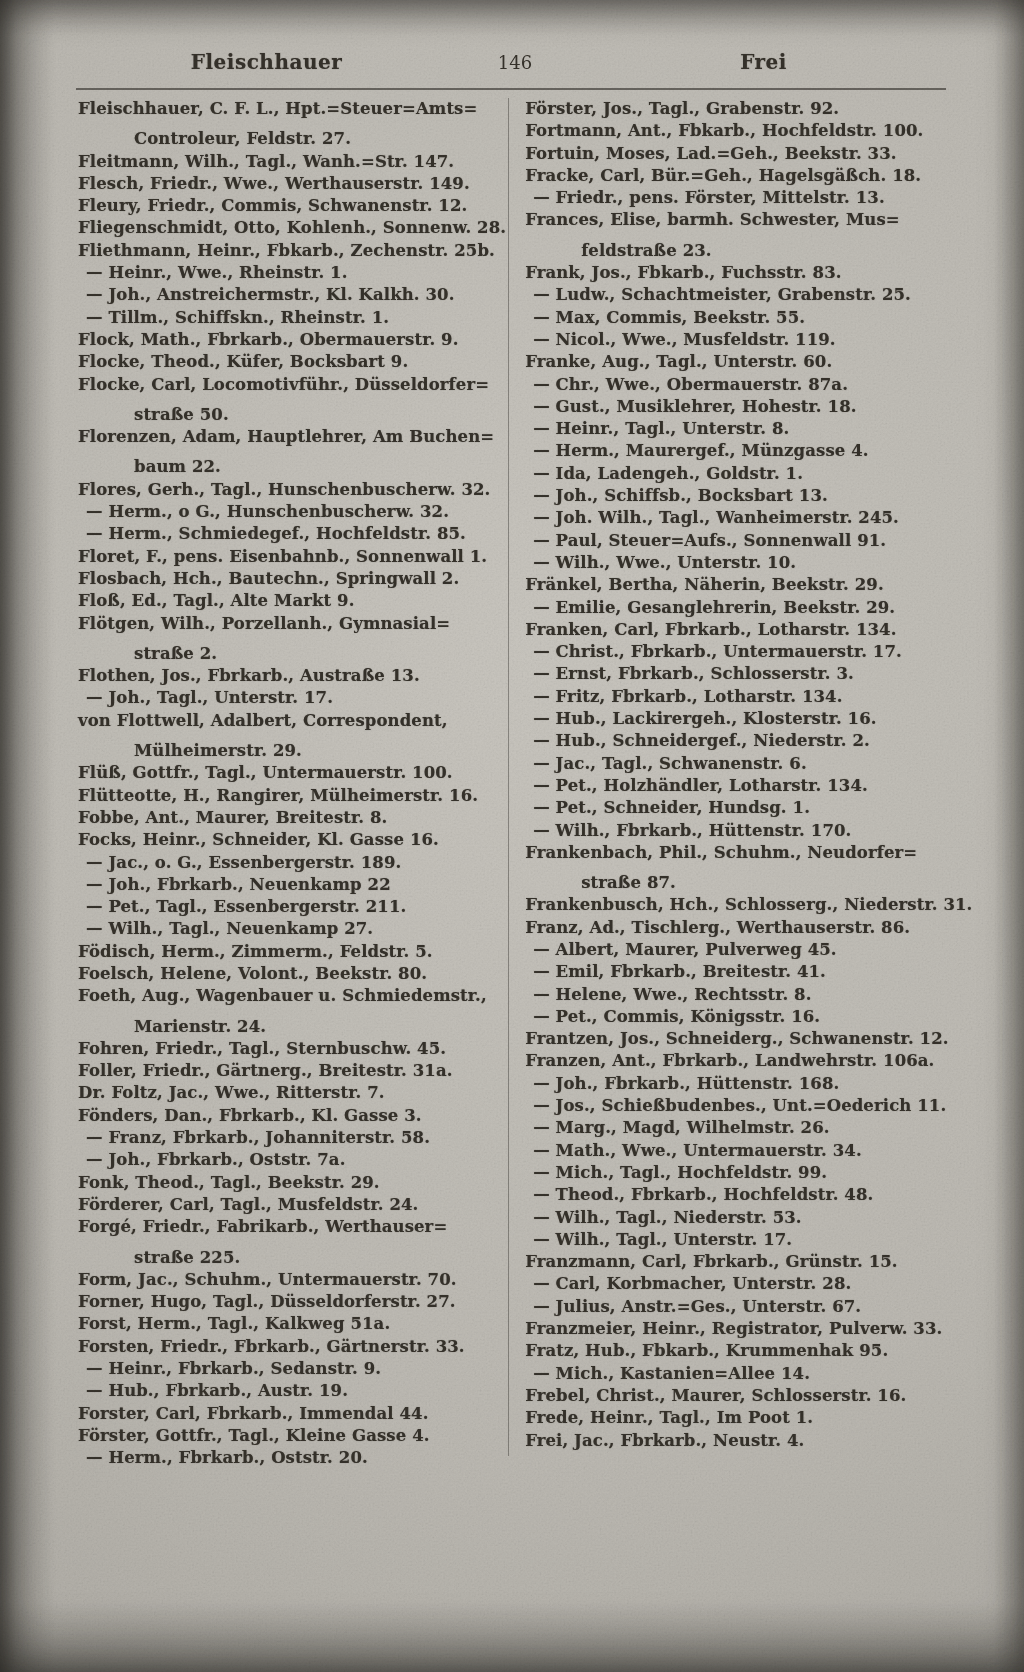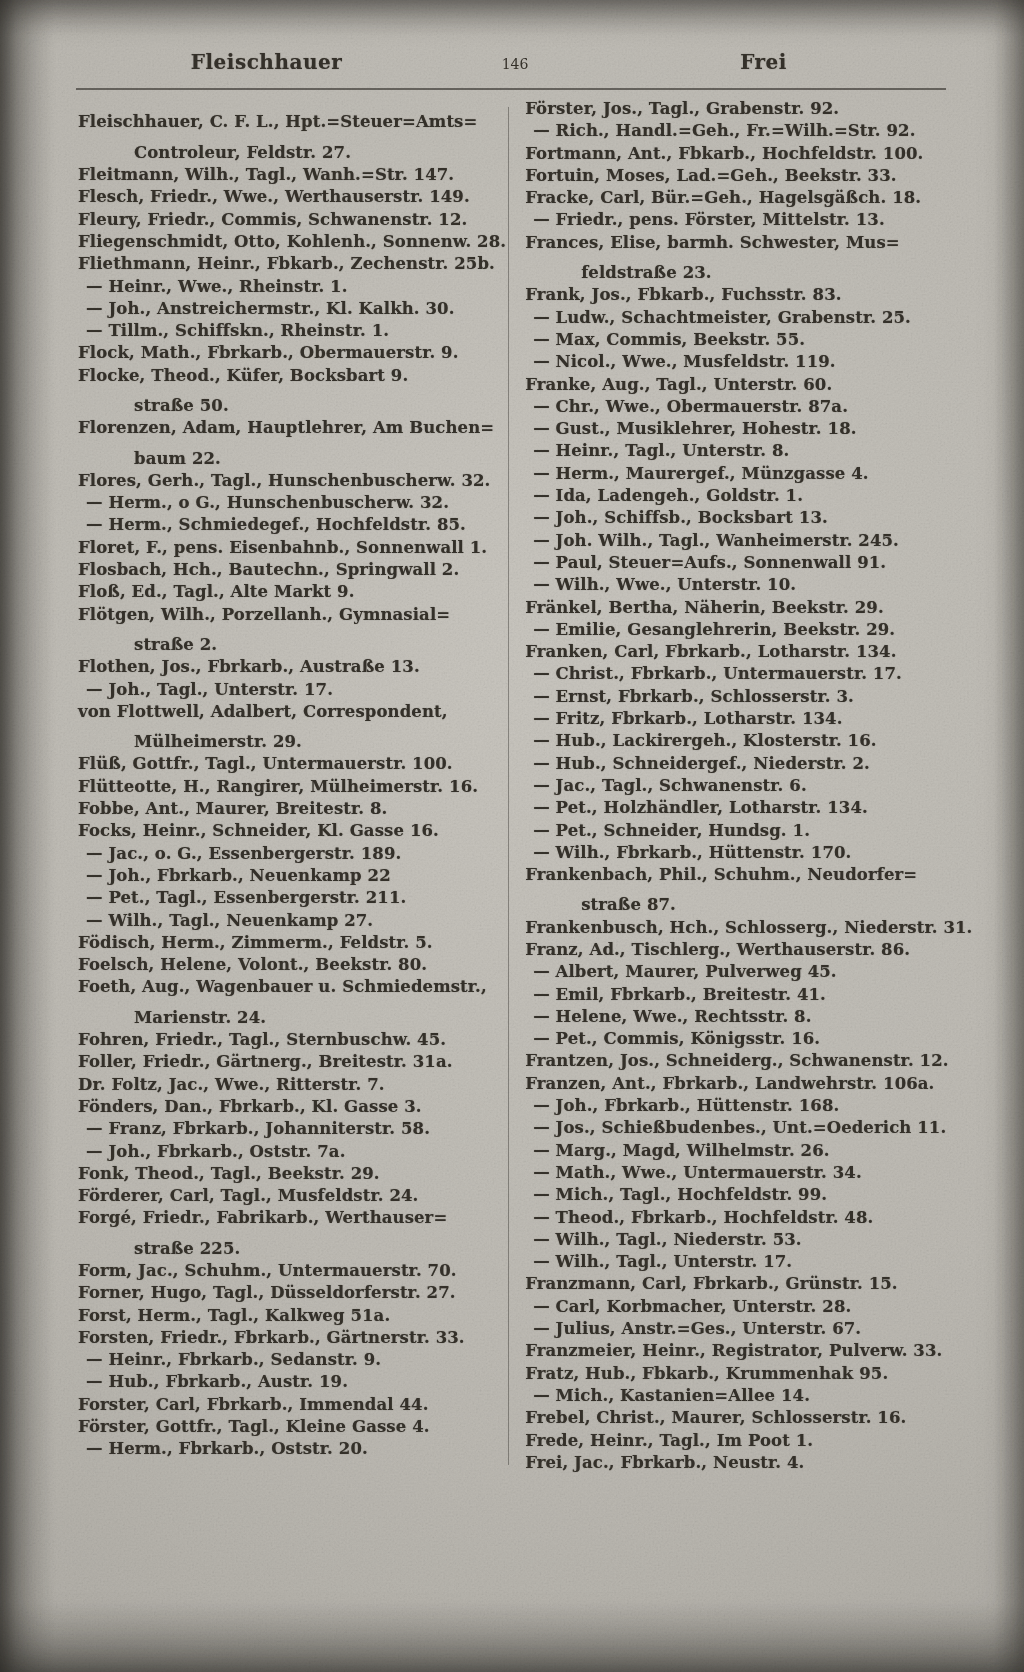--- a/index.html
+++ b/index.html
@@ -27,28 +27,28 @@
   .content{position:absolute;inset:0;z-index:1;}
   .page-header{
     position:absolute;top:50px;left:78px;right:72px;
     display:grid;grid-template-columns:1fr 120px 1fr;
     align-items:baseline;
   }
   .h-left,.h-right{
     font-weight:700;font-size:20px;letter-spacing:.5px;text-align:center;
     text-shadow:0 0 1px rgba(54,50,43,.55);
   }
-  .h-center{font-weight:400;font-size:14px;text-align:center;}
+  .h-center{font-weight:400;font-size:18px;text-align:center;}
   .header-rule{
     position:absolute;top:88px;left:76px;right:78px;height:0;
     border-top:2px solid rgba(48,45,40,.62);
   }
   .columns{
     position:absolute;top:98px;left:78px;right:76px;
-    display:flex;align-items:center;
+    display:flex;align-items:flex-start;
   }
   .col{width:430px;}
   .col-right{padding-left:16px;width:424px;}
   .divider{
     width:0;border-left:1.5px solid rgba(48,45,40,.42);
     margin:0 0 0 2px;min-height:1358px;
   }
   .line{
     white-space:nowrap;
     font-size:16.5px;line-height:22.3px;font-weight:700;
@@ -80,20 +80,21 @@
           <div class="line entry">Fleitmann, Wilh., Tagl., Wanh.=Str. 147.</div>
           <div class="line entry">Flesch, Friedr., Wwe., Werthauserstr. 149.</div>
           <div class="line entry">Fleury, Friedr., Commis, Schwanenstr. 12.</div>
           <div class="line entry">Fliegenschmidt, Otto, Kohlenh., Sonnenw. 28.</div>
           <div class="line entry">Fliethmann, Heinr., Fbkarb., Zechenstr. 25b.</div>
           <div class="line dash">— Heinr., Wwe., Rheinstr. 1.</div>
           <div class="line dash">— Joh., Anstreichermstr., Kl. Kalkh. 30.</div>
           <div class="line dash">— Tillm., Schiffskn., Rheinstr. 1.</div>
           <div class="line entry">Flock, Math., Fbrkarb., Obermauerstr. 9.</div>
           <div class="line entry">Flocke, Theod., Küfer, Bocksbart 9.</div>
+          <div class="line entry">Flocke, Carl, Locomotivführ., Düsseldorfer=</div>
           <div class="line cont">straße 50.</div>
           <div class="line entry">Florenzen, Adam, Hauptlehrer, Am Buchen=</div>
           <div class="line cont">baum 22.</div>
           <div class="line entry">Flores, Gerh., Tagl., Hunschenbuscherw. 32.</div>
           <div class="line dash">— Herm., o G., Hunschenbuscherw. 32.</div>
           <div class="line dash">— Herm., Schmiedegef., Hochfeldstr. 85.</div>
           <div class="line entry">Floret, F., pens. Eisenbahnb., Sonnenwall 1.</div>
           <div class="line entry">Flosbach, Hch., Bautechn., Springwall 2.</div>
           <div class="line entry">Floß, Ed., Tagl., Alte Markt 9.</div>
           <div class="line entry">Flötgen, Wilh., Porzellanh., Gymnasial=</div>
@@ -130,21 +131,20 @@
           <div class="line entry">Forsten, Friedr., Fbrkarb., Gärtnerstr. 33.</div>
           <div class="line dash">— Heinr., Fbrkarb., Sedanstr. 9.</div>
           <div class="line dash">— Hub., Fbrkarb., Austr. 19.</div>
           <div class="line entry">Forster, Carl, Fbrkarb., Immendal 44.</div>
           <div class="line entry">Förster, Gottfr., Tagl., Kleine Gasse 4.</div>
           <div class="line dash">— Herm., Fbrkarb., Oststr. 20.</div>
         </div>
       <div class="divider"></div>
       <div class="col col-right" id="col-right">
           <div class="line entry">Förster, Jos., Tagl., Grabenstr. 92.</div>
-          <div class="line dash">— Rich., Handl.=Geh., Fr.=Wilh.=Str. 92.</div>
           <div class="line entry">Fortmann, Ant., Fbkarb., Hochfeldstr. 100.</div>
           <div class="line entry">Fortuin, Moses, Lad.=Geh., Beekstr. 33.</div>
           <div class="line entry">Fracke, Carl, Bür.=Geh., Hagelsgäßch. 18.</div>
           <div class="line dash">— Friedr., pens. Förster, Mittelstr. 13.</div>
           <div class="line entry">Frances, Elise, barmh. Schwester, Mus=</div>
           <div class="line cont">feldstraße 23.</div>
           <div class="line entry">Frank, Jos., Fbkarb., Fuchsstr. 83.</div>
           <div class="line dash">— Ludw., Schachtmeister, Grabenstr. 25.</div>
           <div class="line dash">— Max, Commis, Beekstr. 55.</div>
           <div class="line dash">— Nicol., Wwe., Musfeldstr. 119.</div>

